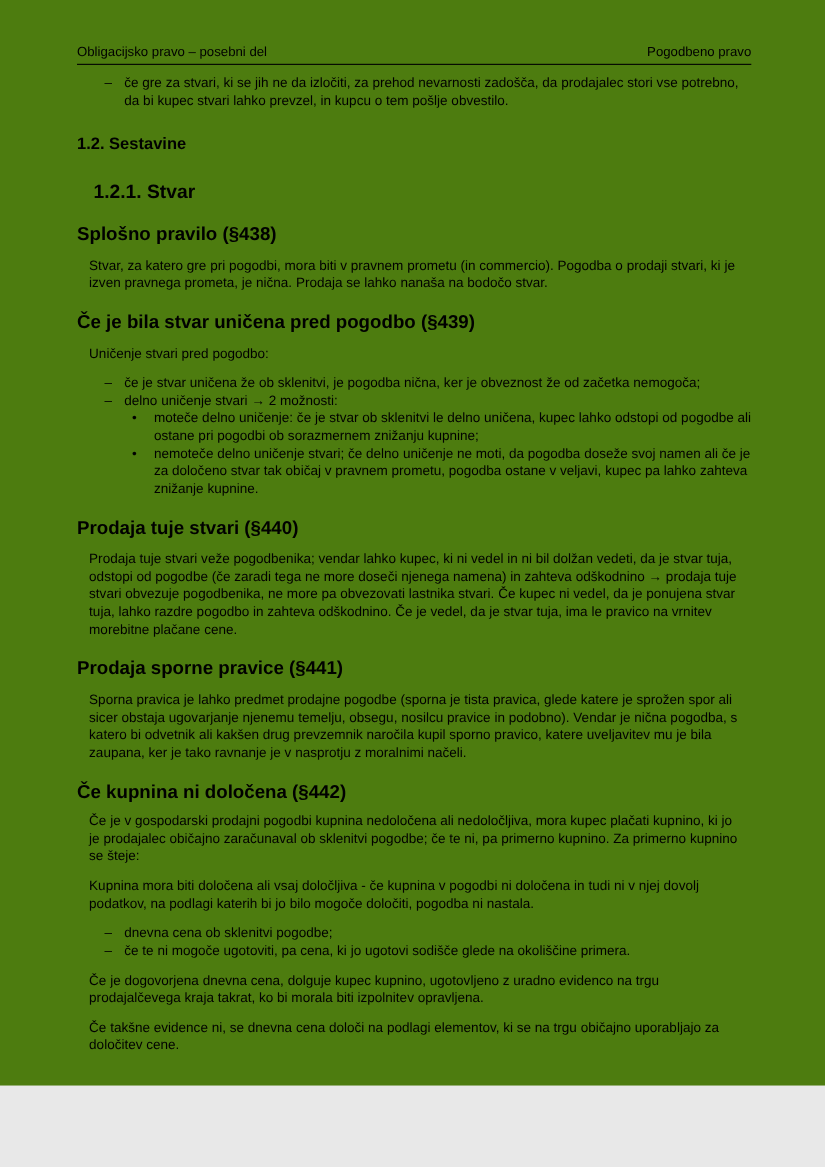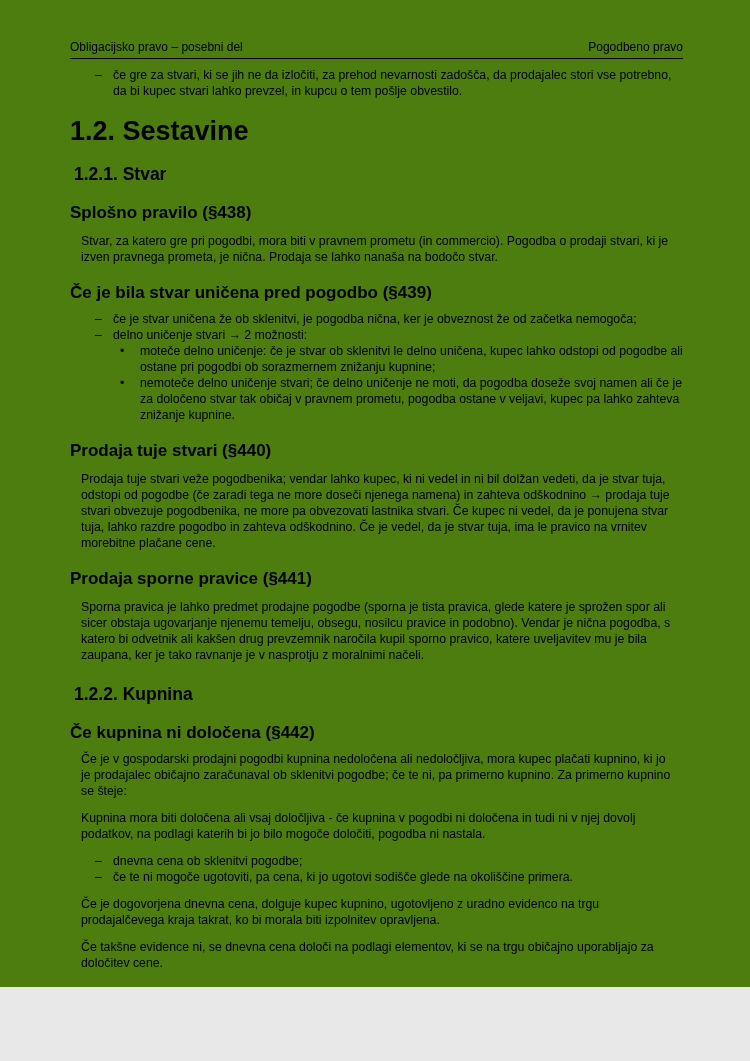--- a/index.html
+++ b/index.html
@@ -27,29 +27,29 @@
     line-height: 14px;
   }
   .body-text, .li-text, .marker {
     font-size: 12.3px;
     line-height: 16px;
   }
   p.body-text { margin: 11px; }
   p.gap-above { margin-top: 8px; }
   .intro-list { margin-top: 8px; }
   h1.doc-h1 {
-    font-size: 27px;
+    font-size: 15px;
     line-height: 24px;
     margin: 20px 0 0 0;
     font-weight: bold;
   }
   h2.doc-h2 {
     font-size: 17.5px;
     line-height: 21px;
-    margin: 21px 0 0 4px;
+    margin: 21px 0 0 15px;
     font-weight: bold;
   }
   h3.doc-h3 {
     font-size: 17px;
     line-height: 19px;
     margin: 18px 0 9px 0;
     font-weight: bold;
   }
   .li {
     display: flex;
@@ -89,20 +89,21 @@
     </div>
 
     <h1 class="doc-h1">1.2. Sestavine</h1>
 
     <h2 class="doc-h2">1.2.1. Stvar</h2>
 
     <h3 class="doc-h3">Splošno pravilo (§438)</h3>
     <p class="body-text">Stvar, za katero gre pri pogodbi, mora biti v pravnem prometu (in commercio). Pogodba o prodaji stvari, ki je izven pravnega prometa, je nična. Prodaja se lahko nanaša na bodočo stvar.</p>
 
     <h3 class="doc-h3">Če je bila stvar uničena pred pogodbo (§439)</h3>
+    <p class="body-text">Uničenje stvari pred pogodbo:</p>
     <div>
       <div class="li dash">
         <span class="marker">–</span>
         <span class="li-text">če je stvar uničena že ob sklenitvi, je pogodba nična, ker je obveznost že od začetka nemogoča;</span>
       </div>
       <div class="li dash">
         <span class="marker">–</span>
         <span class="li-text">delno uničenje stvari → 2 možnosti:</span>
       </div>
       <div class="li bullet">
@@ -114,21 +115,20 @@
         <span class="li-text">nemoteče delno uničenje stvari; če delno uničenje ne moti, da pogodba doseže svoj namen ali če je za določeno stvar tak običaj v pravnem prometu, pogodba ostane v veljavi, kupec pa lahko zahteva znižanje kupnine.</span>
       </div>
     </div>
 
     <h3 class="doc-h3">Prodaja tuje stvari (§440)</h3>
     <p class="body-text">Prodaja tuje stvari veže pogodbenika; vendar lahko kupec, ki ni vedel in ni bil dolžan vedeti, da je stvar tuja, odstopi od pogodbe (če zaradi tega ne more doseči njenega namena) in zahteva odškodnino → prodaja tuje stvari obvezuje pogodbenika, ne more pa obvezovati lastnika stvari. Če kupec ni vedel, da je ponujena stvar tuja, lahko razdre pogodbo in zahteva odškodnino. Če je vedel, da je stvar tuja, ima le pravico na vrnitev morebitne plačane cene.</p>
 
     <h3 class="doc-h3">Prodaja sporne pravice (§441)</h3>
     <p class="body-text">Sporna pravica je lahko predmet prodajne pogodbe (sporna je tista pravica, glede katere je sprožen spor ali sicer obstaja ugovarjanje njenemu temelju, obsegu, nosilcu pravice in podobno). Vendar je nična pogodba, s katero bi odvetnik ali kakšen drug prevzemnik naročila kupil sporno pravico, katere uveljavitev mu je bila zaupana, ker je tako ravnanje je v nasprotju z moralnimi načeli.</p>
 
-    <h2 class="doc-h2">1.2.2. Kupnina</h2>
 
     <h3 class="doc-h3">Če kupnina ni določena (§442)</h3>
     <p class="body-text gap-above">Če je v gospodarski prodajni pogodbi kupnina nedoločena ali nedoločljiva, mora kupec plačati kupnino, ki jo je prodajalec običajno zaračunaval ob sklenitvi pogodbe; če te ni, pa primerno kupnino. Za primerno kupnino se šteje:</p>
     <p class="body-text">Kupnina mora biti določena ali vsaj določljiva - če kupnina v pogodbi ni določena in tudi ni v njej dovolj podatkov, na podlagi katerih bi jo bilo mogoče določiti, pogodba ni nastala.</p>
     <div>
       <div class="li dash">
         <span class="marker">–</span>
         <span class="li-text">dnevna cena ob sklenitvi pogodbe;</span>
       </div>
       <div class="li dash">

